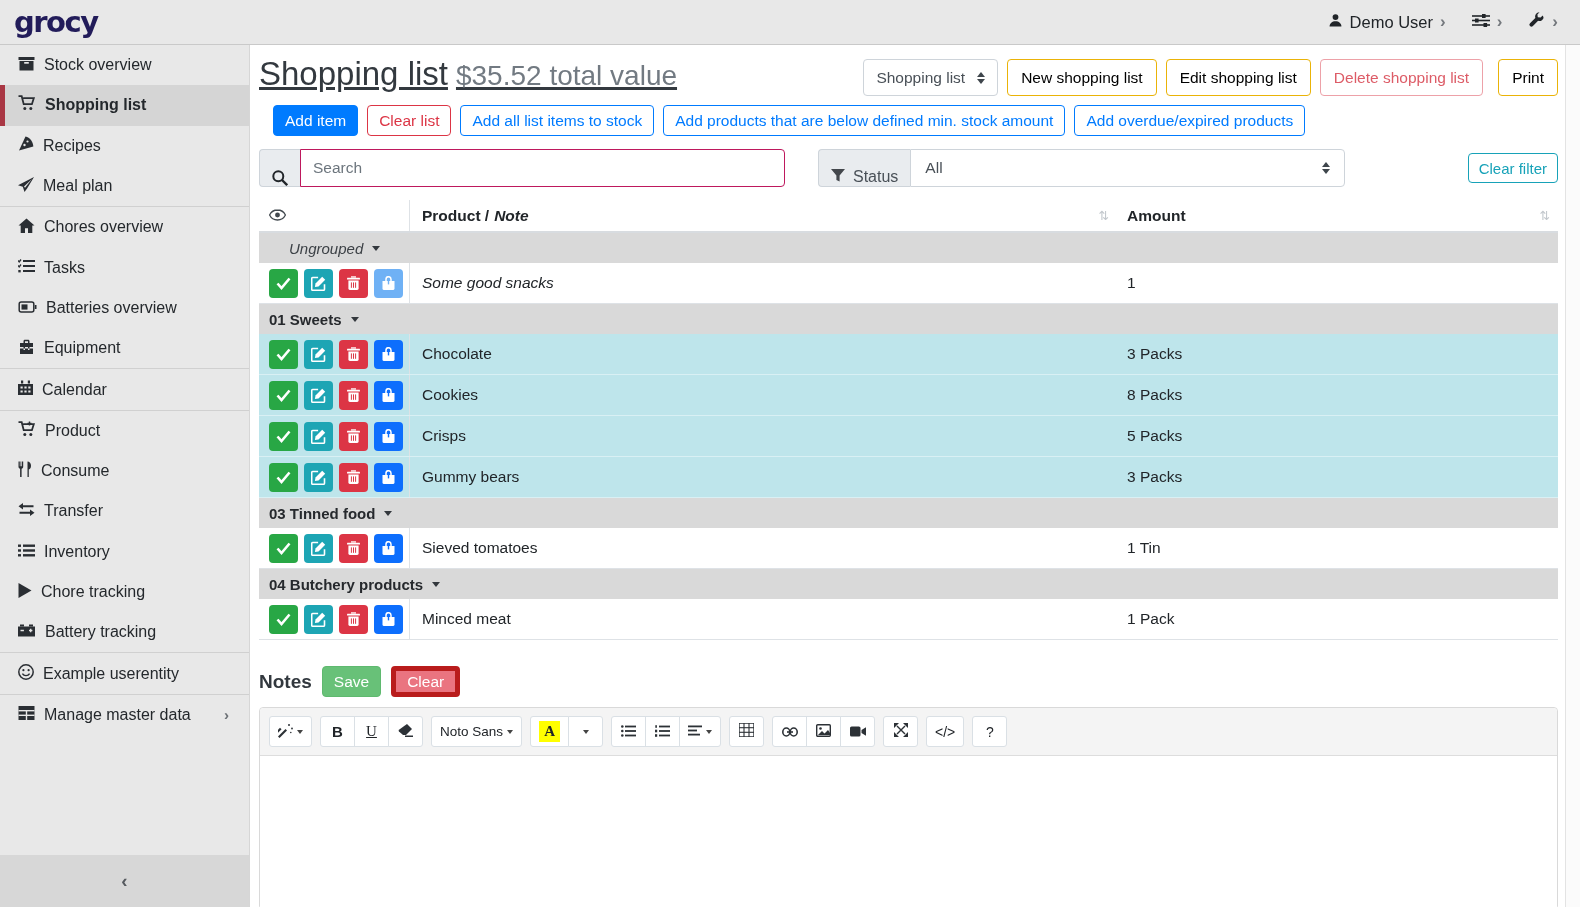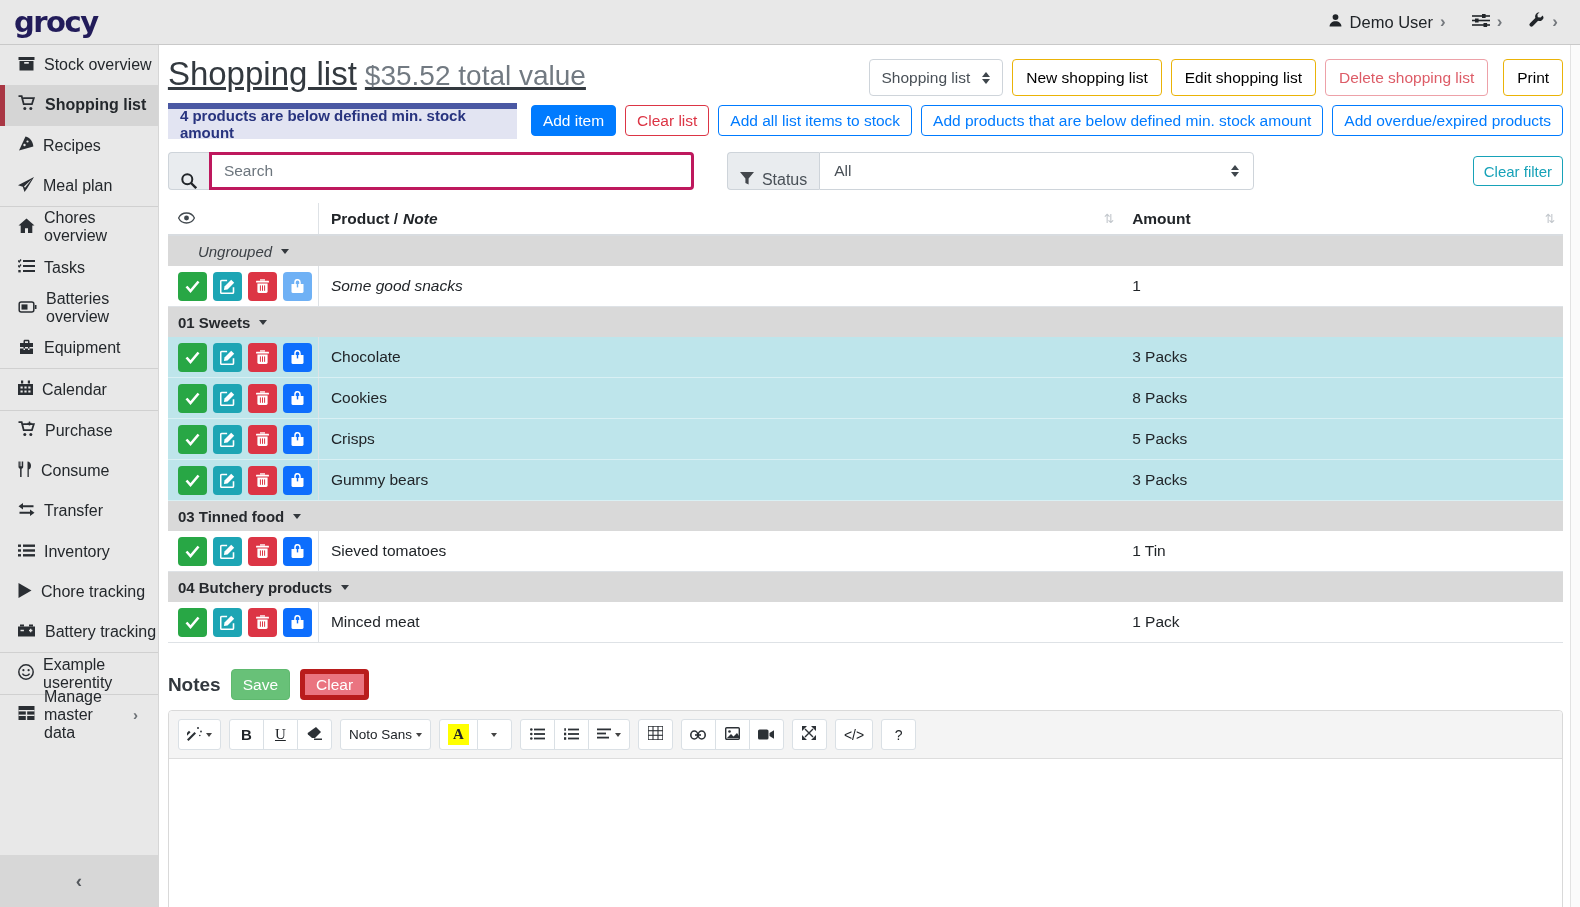--- a/index.html
+++ b/index.html
@@ -61,21 +61,21 @@
   .btn-primary { background:#007bff; border:1px solid #007bff; color:#fff; }
   .btn-primary-o { background:#fff; border:1px solid #007bff; color:#007bff; }
   .btn-red-o { background:#fff; border:1px solid #dc3545; color:#dc3545; }
 
   
   .filter-row { display:flex; align-items:center; margin-top:13px; }
   .igroup { display:flex; height:38px; }
   .igroup .prefix { background:#e9ecef; border:1px solid #ced4da; border-right:none;
                     border-radius:4px 0 0 4px; display:flex; align-items:flex-end; gap:8px;
                     padding:0 12px; color:#495057; font-size:16px; }
-  .igroup input { width:485px; border:3px solid #be185d; border-radius:0 4px 4px 0; font-size:15.5px;
+  .igroup input { width:485px; border:1px solid #be185d; border-radius:0 4px 4px 0; font-size:15.5px;
                   padding:0 12px; color:#495057; outline:none; font-family:"Liberation Sans",sans-serif; }
   .igroup input::placeholder { color:#6c757d; }
   .status-group { margin-left:33px; }
   .status-sel { width:435px; border:1px solid #ced4da; border-radius:0 4px 4px 0; background:#fff;
                 display:flex; align-items:center; justify-content:space-between; padding:0 14px;
                 font-size:15.5px; color:#495057; cursor:pointer; }
   .btn-teal-o { margin-left:auto; height:30px; padding:0 10px; border:1px solid #17a2b8; color:#17a2b8;
                 background:#fff; border-radius:4px; font-size:15px; }
 
   
@@ -253,21 +253,21 @@
       <span>Calendar</span>
     </div>
     <div class="nav-sep"></div>
     <div class="nav-item">
       <span><svg width="18" height="16" viewBox="0 0 17 16">
             <path d="M0 1.2h3.2l2 8h8.2l1.9-6H4.6" fill="none" stroke="#2a2e33" stroke-width="1.8"></path>
             <circle cx="6.3" cy="13.4" r="1.5"></circle>
             <circle cx="12.3" cy="13.4" r="1.5"></circle>
             <path d="M9 2.5h4M11 .5v4" stroke="#2a2e33" stroke-width="1.4"></path>
           </svg></span>
-      <span>Purchase</span>
+      <span>Product</span>
     </div>
     <div class="nav-item">
       <span><svg width="14" height="16" viewBox="0 0 14 16">
             <path d="M2.5.5v4.7H1.8V.5H.5v5.2c0 1 .7 1.9 1.6 2.1V16h1.5V7.8c.9-.2 1.6-1.1 1.6-2.1V.5H3.9v4.7h-.7V.5z"></path>
             <path d="M9.5.5c2 0 3.5 1.8 3.5 4.2 0 2-.9 3.4-2.2 3.8V16H9.5z"></path>
           </svg></span>
       <span>Consume</span>
     </div>
     <div class="nav-item">
       <span><svg width="17" height="13" viewBox="0 0 16 13">
@@ -347,24 +347,20 @@
             </span>
         </div>
         <button class="btn btn-dark-o">New shopping list</button>
         <button class="btn btn-dark-o">Edit shopping list</button>
         <button class="btn btn-danger-o">Delete shopping list</button>
         <button class="btn btn-dark-o btn-print">Print</button>
       </div>
     </div>
 
     <div class="alert-row">
-      <div class="progress-box">
-        <div class="progress-top"></div>
-        <div class="progress-body">4 products are below defined min. stock amount</div>
-      </div>
       <div class="action-btns">
         <button class="btn btn-sm btn-primary">Add item</button>
         <button class="btn btn-sm btn-red-o">Clear list</button>
         <button class="btn btn-sm btn-primary-o">Add all list items to stock</button>
         <button class="btn btn-sm btn-primary-o">Add products that are below defined min. stock amount</button>
         <button class="btn btn-sm btn-primary-o">Add overdue/expired products</button>
       </div>
     </div>
 
     <div class="filter-row">

